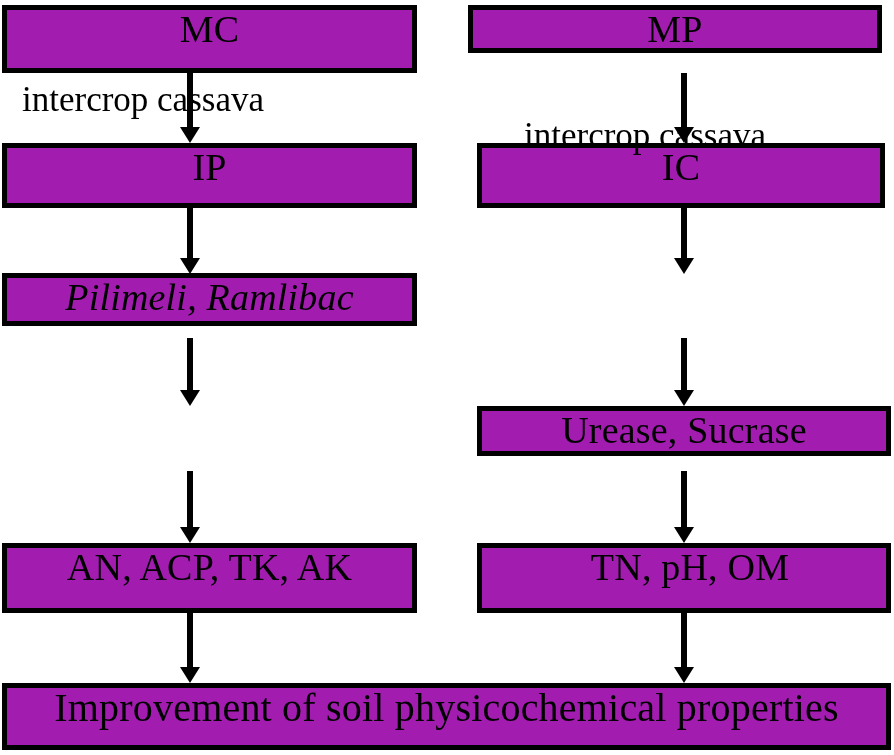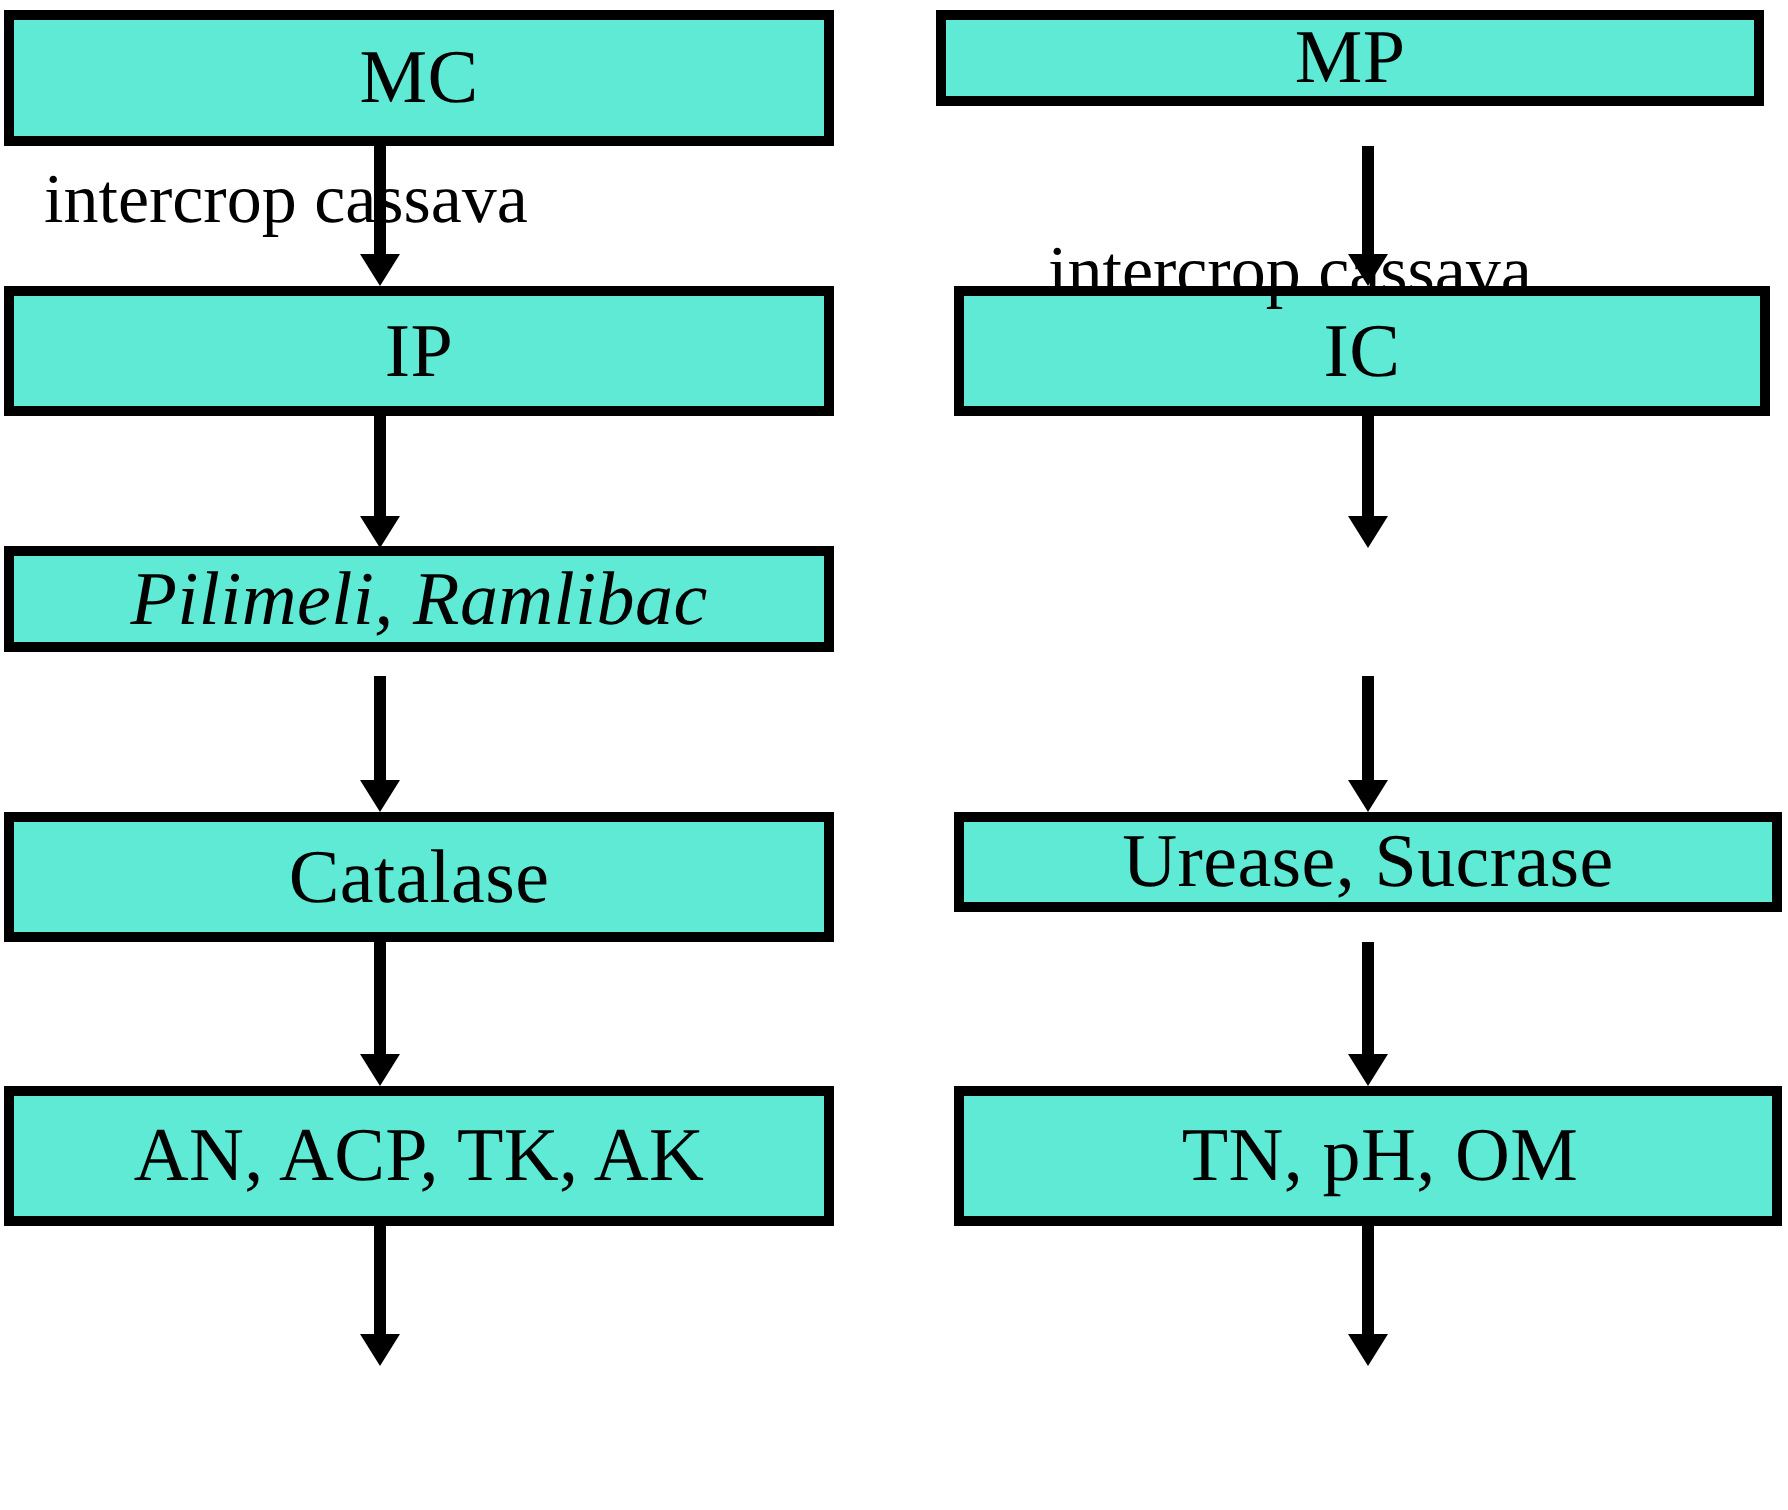--- a/index.html
+++ b/index.html
@@ -16,23 +16,23 @@
     position: relative;
     width: 894px;
     height: 755px;
     background: #ffffff;
     overflow: hidden;
   }
   .node-box {
     position: absolute;
     box-sizing: border-box;
     border: 5px solid #000000;
-    background: #5eead4;
+    background: #a21caf;
     display: flex;
-    align-items: center;
+    align-items: flex-start;
     justify-content: center;
     z-index: 3;
   }
   .node-label {
     font-size: 38px;
     line-height: 1;
     white-space: nowrap;
     letter-spacing: 0.2px;
   }
   .node-label.italic {
@@ -93,23 +93,20 @@
     <span class="node-label italic">Pilimeli, Ramlibac</span>
   </div>
 
   <div class="connector" style="left:178px; top:338px; width:24px; height:68px;">
     <svg width="24" height="68" viewBox="0 0 24 68">
       <line x1="12" y1="0" x2="12" y2="54" stroke="#000" stroke-width="6"></line>
       <polygon points="2,52 22,52 12,68" fill="#000"></polygon>
     </svg>
   </div>
 
-  <div class="node-box" style="left:2px; top:406px; width:415px; height:65px;">
-    <span class="node-label">Catalase</span>
-  </div>
 
   <div class="connector" style="left:178px; top:471px; width:24px; height:72px;">
     <svg width="24" height="72" viewBox="0 0 24 72">
       <line x1="12" y1="0" x2="12" y2="58" stroke="#000" stroke-width="6"></line>
       <polygon points="2,56 22,56 12,72" fill="#000"></polygon>
     </svg>
   </div>
 
   <div class="node-box" style="left:2px; top:543px; width:415px; height:70px;">
     <span class="node-label">AN, ACP, TK, AK</span>
@@ -171,14 +168,17 @@
     <span class="node-label">TN, pH, OM</span>
   </div>
 
   <div class="connector" style="left:672px; top:613px; width:24px; height:70px;">
     <svg width="24" height="70" viewBox="0 0 24 70">
       <line x1="12" y1="0" x2="12" y2="56" stroke="#000" stroke-width="6"></line>
       <polygon points="2,54 22,54 12,70" fill="#000"></polygon>
     </svg>
   </div>
 
+  <div class="node-box" style="left:2px; top:683px; width:889px; height:67px;">
+    <span class="node-label wide">Improvement of soil physicochemical properties</span>
+  </div>
 
 </div>
 
 </body></html>

